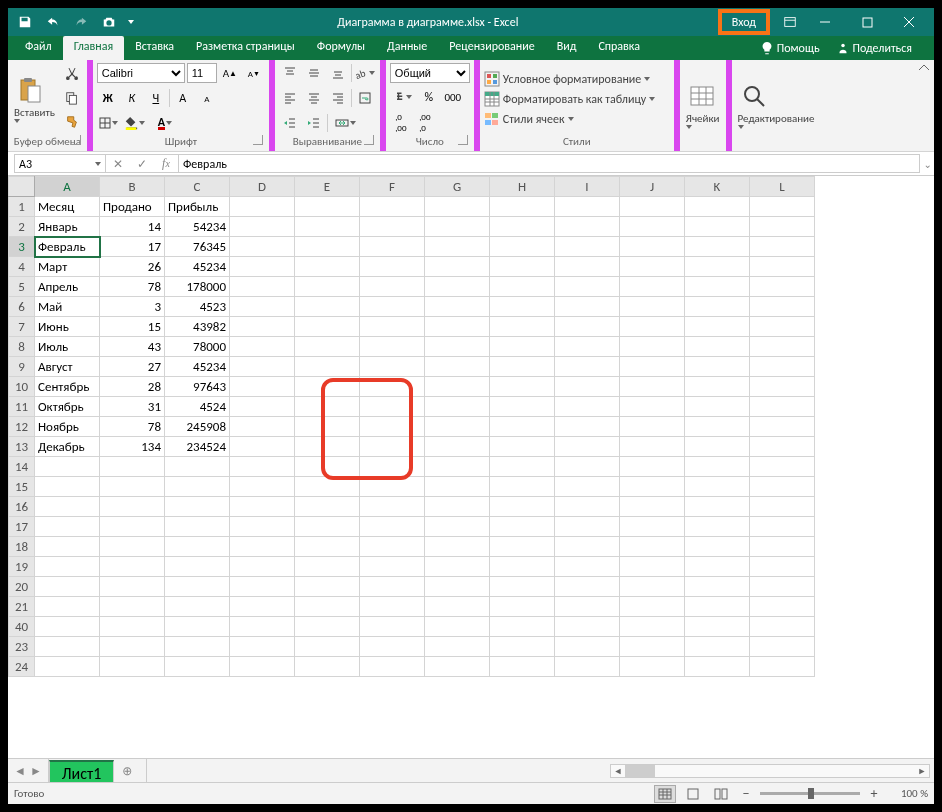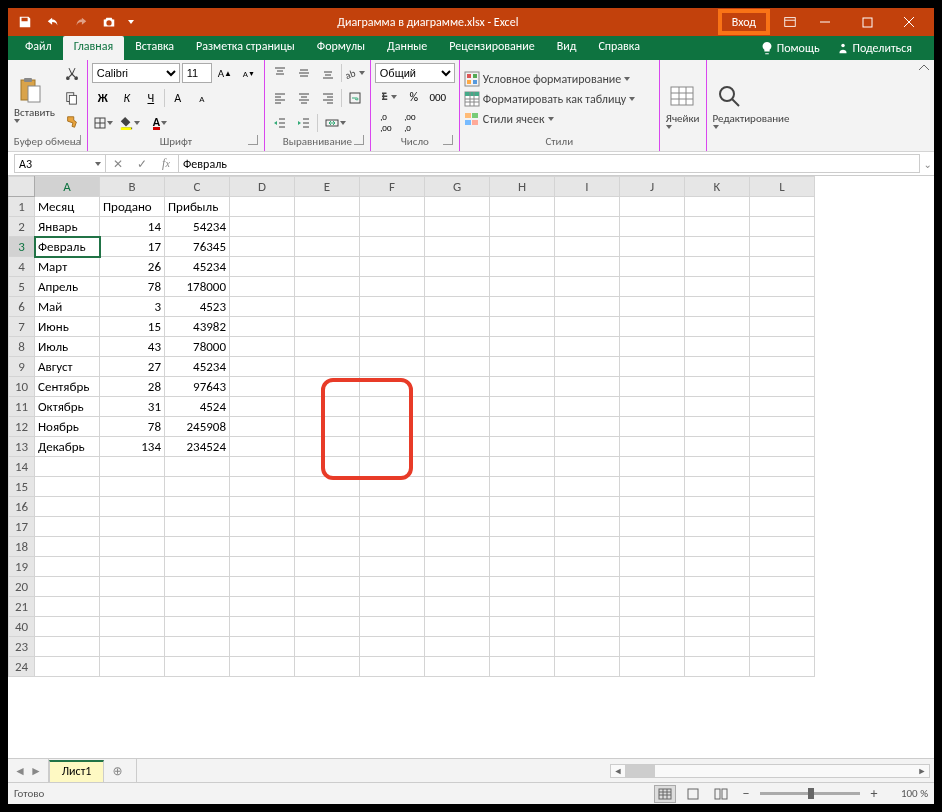--- a/index.html
+++ b/index.html
@@ -1,40 +1,40 @@
 <!DOCTYPE html>
 <html><head>
 <meta charset="utf-8">
 <style>
   * { box-sizing: border-box; }
   body { margin:0; font-family:"Segoe UI",Calibri,Arial,sans-serif; font-size:12px; background:#000; }
   .outer { padding:8px; background:#000; width:942px; height:812px; margin:0 auto; }
   .window { background:#fff; height:100%; display:flex; flex-direction:column; position:relative; }
   
-  .titlebar { background:#c2410c; color:#fff; height:28px; display:flex; align-items:center; padding:0 4px; }
+  .titlebar { background:#0f766e; color:#fff; height:28px; display:flex; align-items:center; padding:0 4px; }
   .qat { display:flex; align-items:center; gap:2px; }
   .qat-btn { width:26px; height:24px; display:flex; align-items:center; justify-content:center; cursor:pointer; }
   .qat-btn svg { width:14px; height:14px; fill:#fff; }
   .title-center { flex:1; text-align:center; font-size:12px; }
   .title-right { display:flex; align-items:center; }
   .login-box { border:4px solid #f97316; padding:2px 10px; margin-right:6px; }
   .winbtn { width:42px; height:28px; display:flex; align-items:center; justify-content:center; cursor:pointer; }
   .winbtn svg { fill:#fff; }
   .winbox { width:28px; height:28px; display:flex; align-items:center; justify-content:center; cursor:pointer; }
   .winbox svg { width:14px; height:14px; fill:#fff; }
   
   .tabs { background:#0e7340; color:#fff; display:flex; height:24px; align-items:stretch; padding-left:6px; }
   .tab { padding:3px 11px; cursor:pointer; font-size:12px; }
   .tab.active { background:#f3f3f3; color:#0e7340; border-top-left-radius:2px; border-top-right-radius:2px; }
   .tabs-right { margin-left:auto; display:flex; align-items:center; padding-right:16px; gap:4px; }
   .tabs-right .tab-r { display:flex; align-items:center; gap:3px; padding:0 6px; cursor:pointer; font-size:12px; }
   .tabs-right svg { width:14px; height:14px; fill:#fff; }
   
   .ribbon { background:#f3f3f3; border-bottom:1px solid #d4d4d4; display:flex; height:92px; }
-  .ribbon-group { border-right:1px solid #d946ef; display:flex; flex-direction:column; padding:2px 4px; }
+  .ribbon-group { border-right:6px solid #d946ef; display:flex; flex-direction:column; padding:2px 4px; }
   .ribbon-group-inner { flex:1; display:flex; align-items:center; gap:4px; }
   .ribbon-group-label { text-align:center; color:#666; font-size:11px; padding:1px 0; position:relative; }
   .dlaunch { position:absolute; right:2px; top:1px; width:10px; height:10px; border:1px solid #999; border-top:none; border-left:none; }
   .bigbtn { display:flex; flex-direction:column; cursor:pointer; padding:0 2px; }
   .bigicon { width:32px; height:32px; display:flex; align-items:center; justify-content:center; }
   .bigbtn-label { font-size:11px; color:#444; }
   .col { display:flex; flex-direction:column; gap:2px; }
   .smallbtn { width:22px; height:22px; display:flex; align-items:center; justify-content:center; cursor:pointer; border:1px solid transparent; }
   .row { display:flex; gap:2px; align-items:center; }
   select, input.fontsize { font-size:11px; height:20px; border:1px solid #ababab; background:#fff; }
@@ -65,21 +65,21 @@
   .active-cell { outline:2px solid #217346; outline-offset:-1px; }
   .highlight-box { position:absolute; border:4px solid #e83b28; border-radius:12px; pointer-events:none; }
   
   .grid td.hbr { border-bottom:1px dashed #e8a33d; }
   .grid td.vbr { border-right:1px dashed #e8a33d; }
   .cw-wide { width:92px; }
   
   .sheetbar { height:24px; border-top:1px solid #ccc; display:flex; align-items:stretch; background:#f3f3f3; }
   .sb-nav { display:flex; align-items:center; padding:0 6px; gap:4px; border-right:1px solid #ccc; }
   .sb-nav span { color:#888; cursor:pointer; }
-  .sheet-tab { background:#fef9c3; border:1px solid #ccc; border-top:2px solid #217346; border-bottom:none; padding:2px 12px; font-size:12px; cursor:pointer; margin-top:1px; }
+  .sheet-tab { background:#22c55e; border:1px solid #ccc; border-top:2px solid #217346; border-bottom:none; padding:2px 12px; font-size:16px; cursor:pointer; margin-top:1px; }
   .sb-add { padding:2px 8px; color:#888; cursor:pointer; display:flex; align-items:center; }
   .sb-scroll { flex:1; display:flex; align-items:center; justify-content:flex-end; padding-right:4px; }
   .hscroll { width:320px; height:14px; border:1px solid #ccc; background:#f9f9f9; display:flex; align-items:center; position:relative; }
   .hscroll-thumb { position:absolute; left:14px; width:30px; height:100%; background:#cdcdcd; }
   .hscroll-arr { width:14px; text-align:center; color:#666; font-size:9px; }
   
   .statusbar { height:22px; background:#f3f3f3; border-top:1px solid #ccc; display:flex; align-items:center; font-size:11px; color:#555; padding:0 6px; }
   .statusbar .status-right { margin-left:auto; display:flex; align-items:center; gap:6px; }
   .viewbtn { width:22px; height:18px; border:1px solid transparent; display:flex; align-items:center; justify-content:center; cursor:pointer; }
   .viewbtn.active { background:#ddd; border-color:#aaa; }

